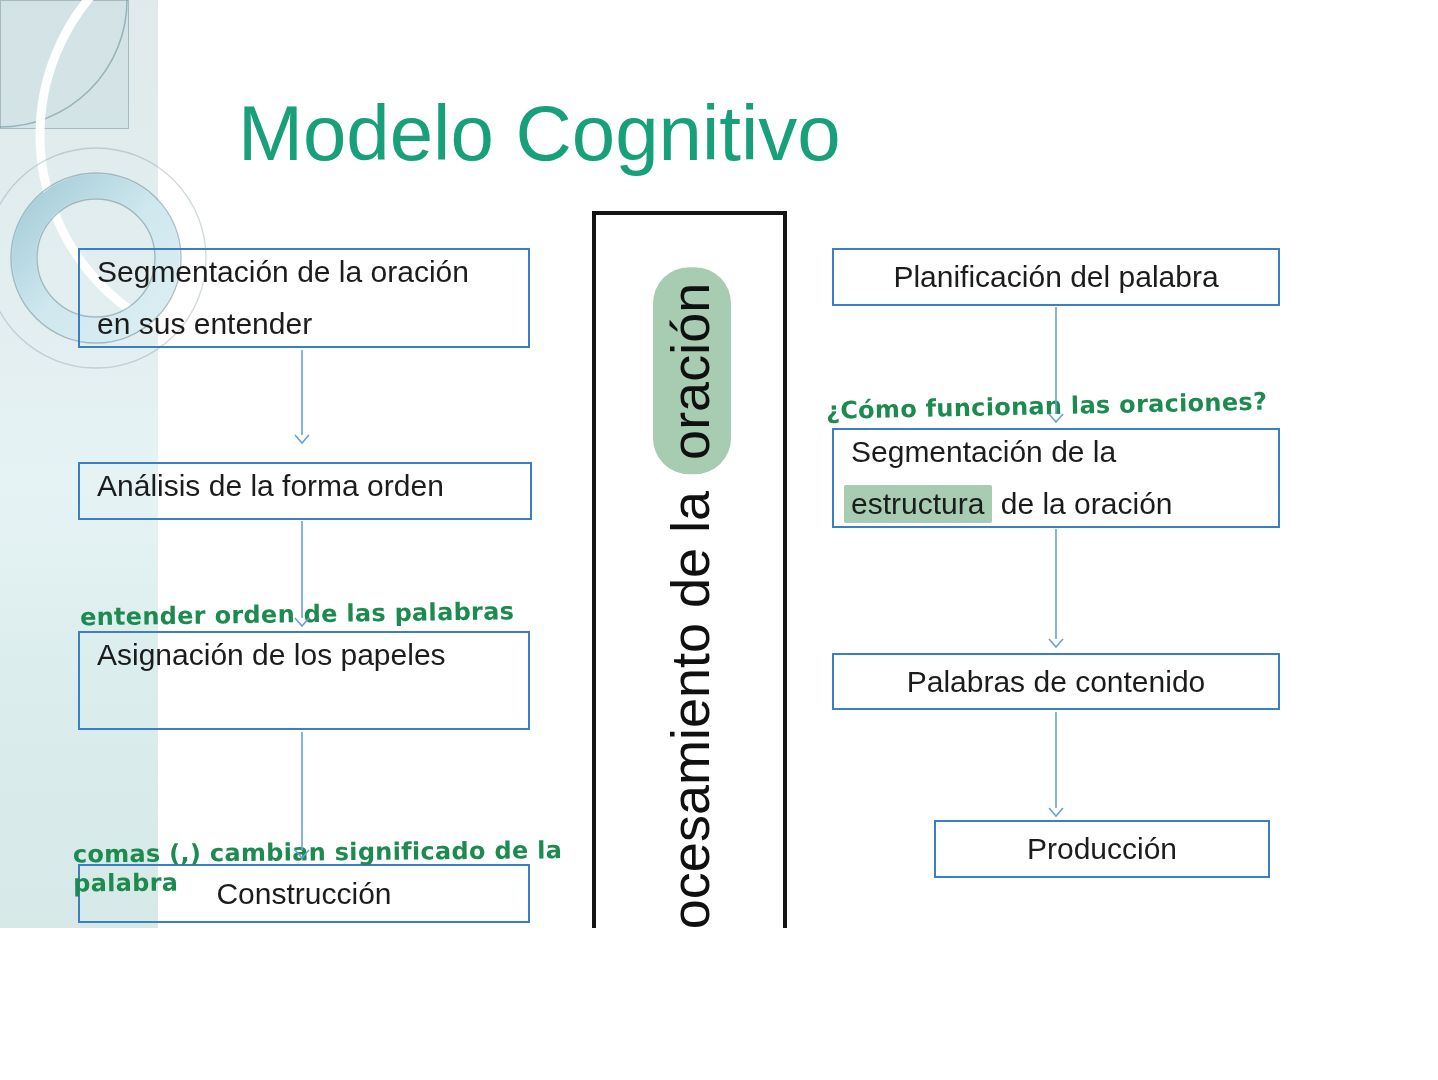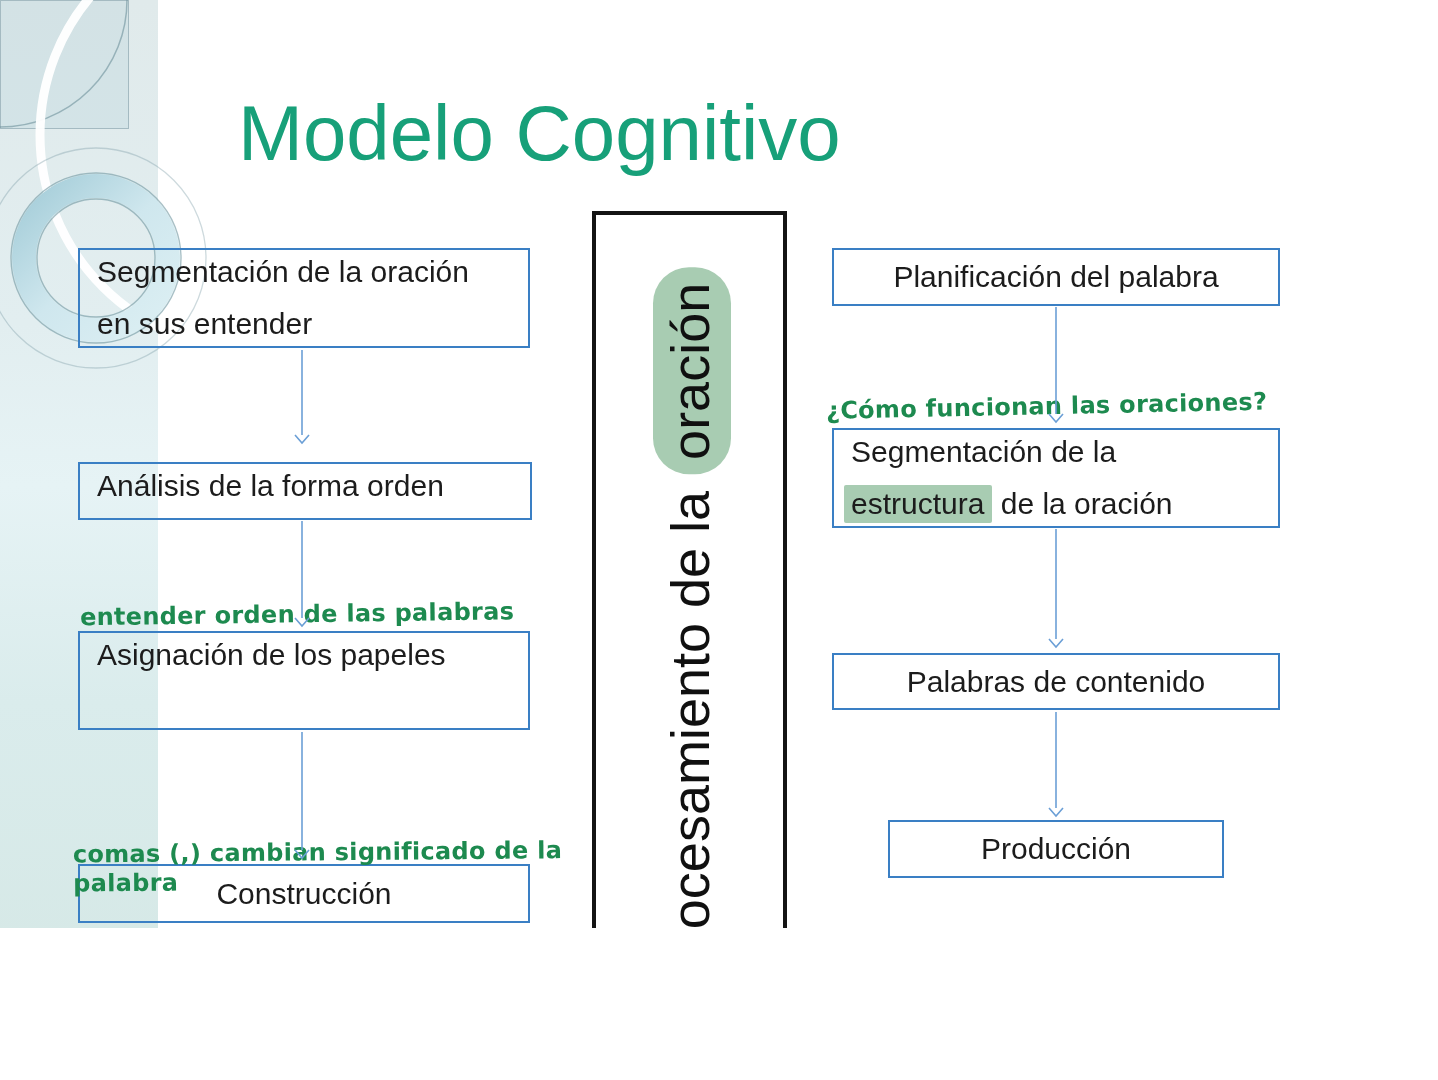--- a/index.html
+++ b/index.html
@@ -38,21 +38,21 @@
   .node.pad-left { display:flex; flex-direction:column; justify-content:space-between; padding-left:17px; padding-right:6px; }
   .node.centered { display:flex; align-items:center; justify-content:center; text-align:center; }
 
   .n-l1 { left:78px;  top:248px; width:452px; height:100px; }
   .n-l2 { left:78px;  top:462px; width:454px; height:58px;  }
   .n-l3 { left:78px;  top:631px; width:452px; height:99px;  }
   .n-l4 { left:78px;  top:864px; width:452px; height:59px;  }
   .n-r1 { left:832px; top:248px; width:448px; height:58px;  }
   .n-r2 { left:832px; top:428px; width:448px; height:100px; }
   .n-r3 { left:832px; top:653px; width:448px; height:57px;  }
-  .n-r4 { left:888px; top:820px; width:336px; height:58px;  }
+  .n-r4 { left:934px; top:820px; width:336px; height:58px;  }
 
   
   .center-box {
     position:absolute; left:592px; top:211px; width:195px; height:827px;
     border:4px solid #141414; box-sizing:border-box; background:transparent;
   }
   .vlabel {
     position:absolute; left:690px; top:622px;
     transform:translate(-50%,-50%) rotate(-90deg);
     white-space:nowrap;

